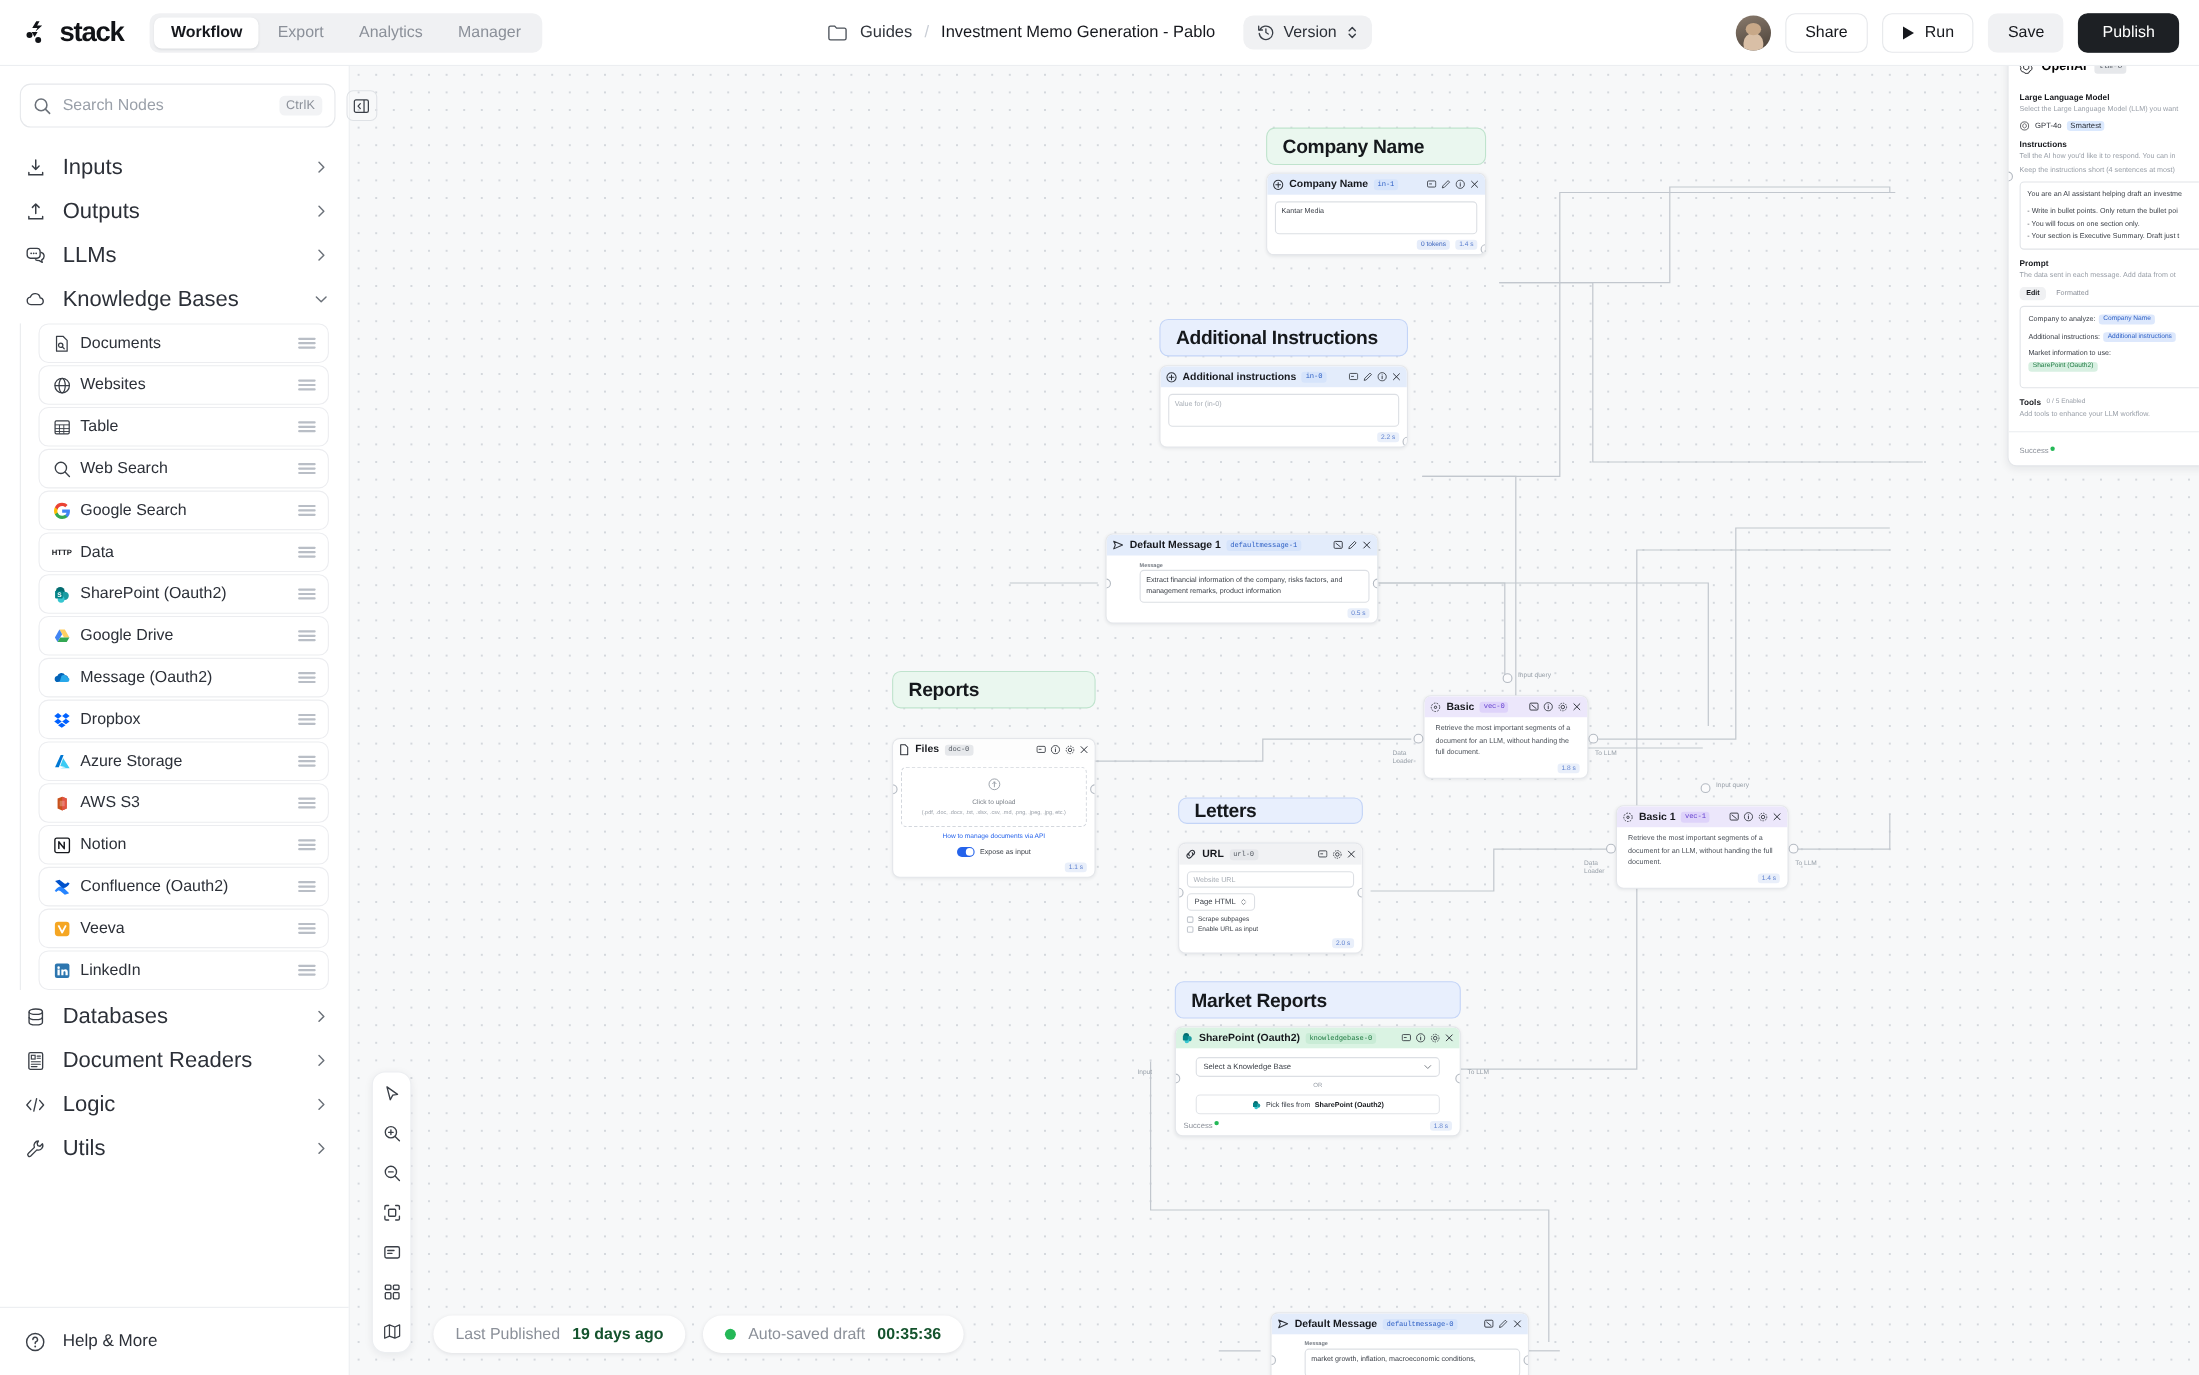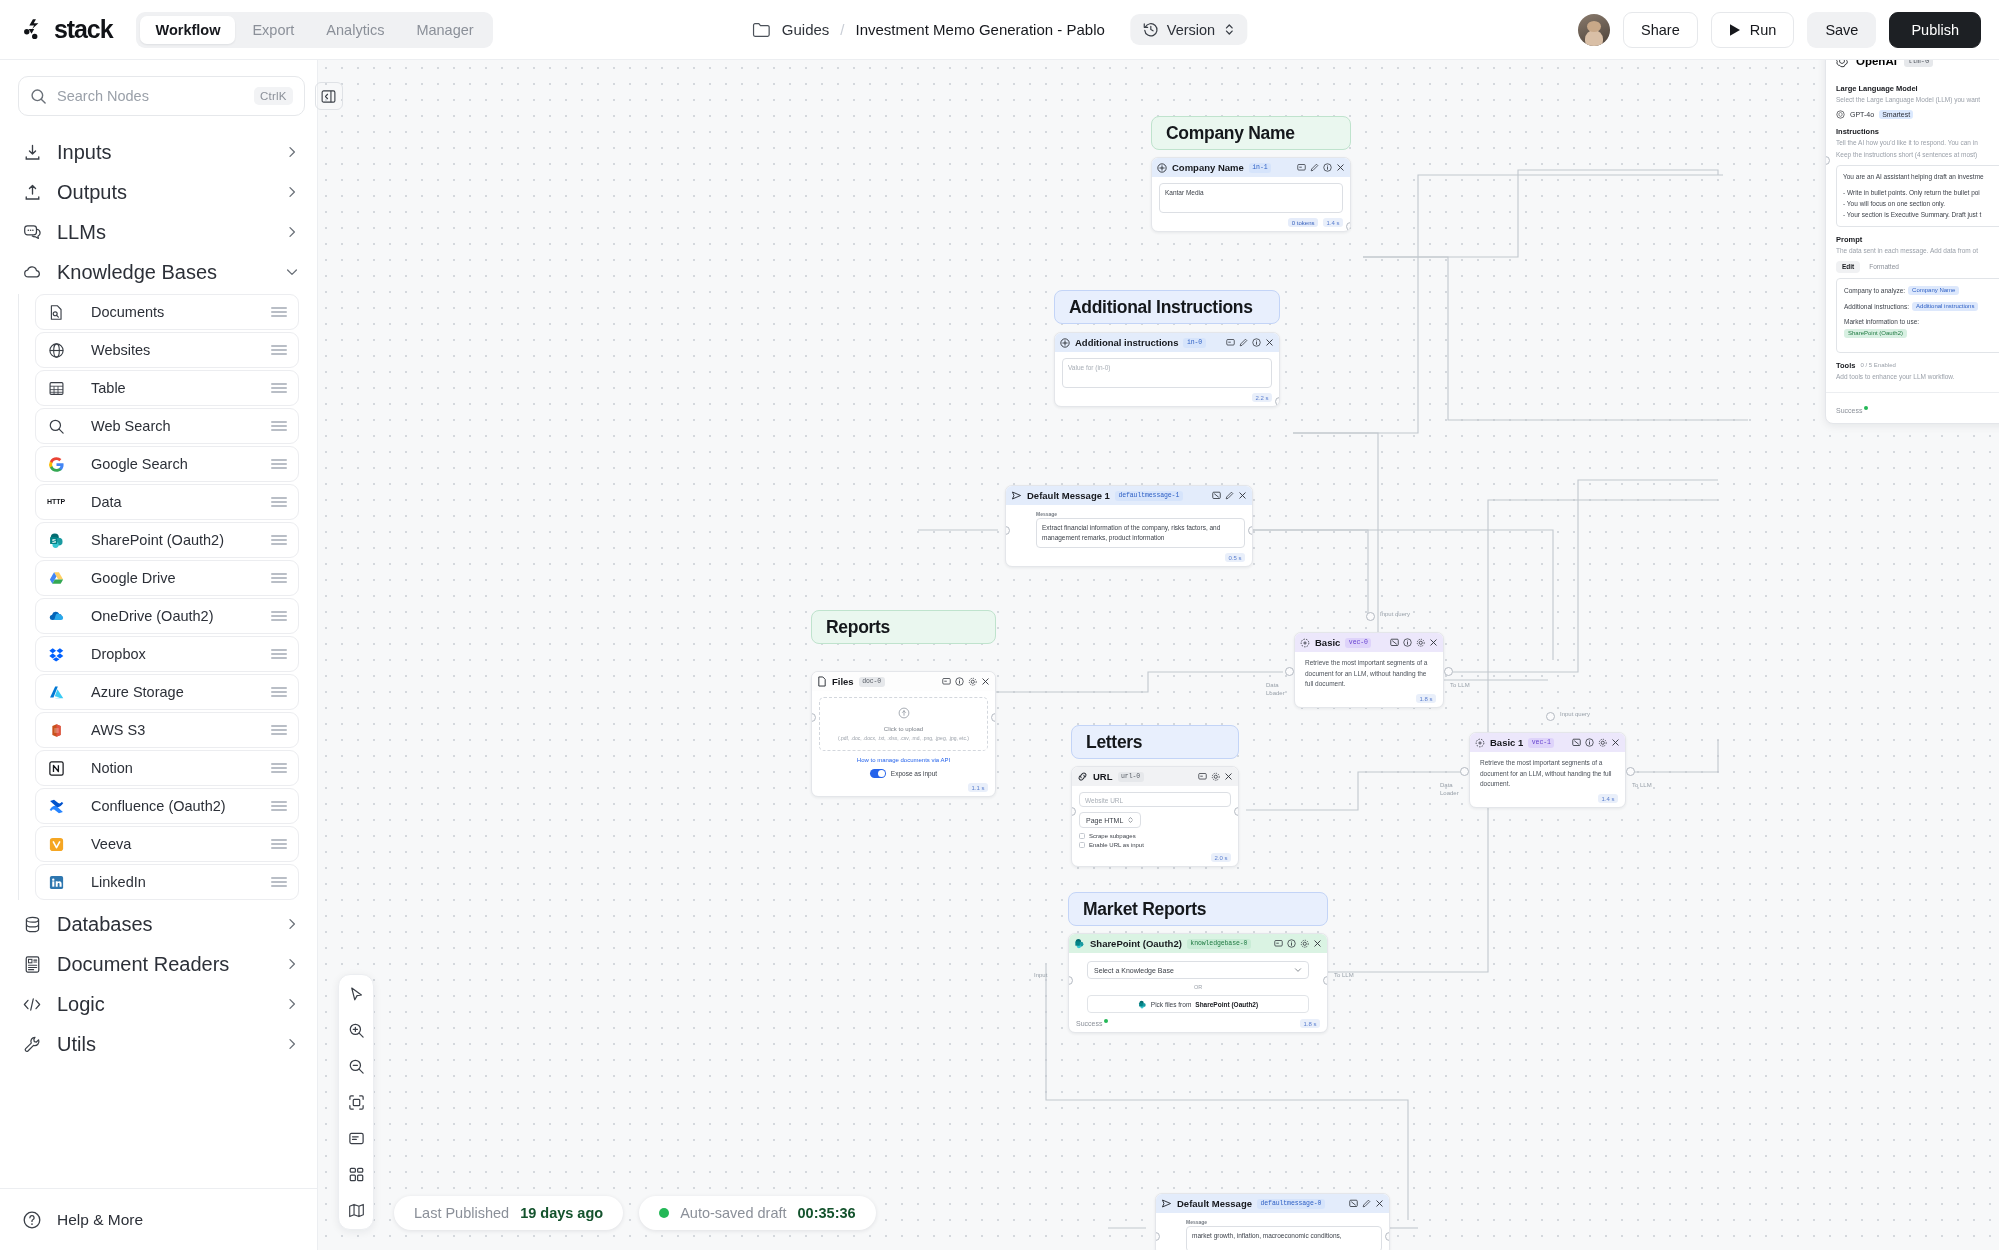--- a/index.html
+++ b/index.html
@@ -90,21 +90,21 @@
   .nav { flex: 1; overflow: hidden; padding: 6px 18px 0 18px; }
   .cat {
     display: flex; align-items: center; gap: 15px; height: 40px;
     cursor: pointer; padding-left: 4px;
   }
   .cat-ic { width: 20px; height: 20px; flex: none; display: flex; align-items: center; justify-content: center; }
   .cat-lbl { flex: 1; font-size: 20px; color: #2c3038; }
   .chev { width: 14px; height: 14px; flex: none; }
   .sub { margin: 2px 0 4px 0; padding-left: 16px; border-left: 1px solid #e9ebee; }
   .sub-item {
-    display: flex; align-items: center; gap: 25px; height: 36px;
+    display: flex; align-items: center; gap: 7px; height: 36px;
     border: 1px solid #ecedf0; border-radius: 9px; background: #fff;
     margin-bottom: 2px; padding: 0 11px; cursor: grab;
   }
   .sub-ic { width: 19px; height: 19px; flex: none; display: flex; align-items: center; justify-content: center; }
   .sub-lbl { flex: 1; font-size: 14.5px; color: #2c3038; }
   .grip { width: 16px; flex: none; }
   .grip i { display: block; height: 1.6px; background: #b9bec6; border-radius: 1px; margin: 2.6px 0; }
   .help {
     border-top: 1px solid #eceef1; height: 62px; display: flex; align-items: center;
     gap: 15px; padding-left: 22px; cursor: pointer;
@@ -476,21 +476,21 @@
             <i></i>
           </span>
       </div>
       <div class="sub-item">
         <span class="sub-ic">
             <svg width="17" height="17" viewBox="0 0 18 18">
               <path d="M4.6 12.8a2.9 2.9 0 0 1-.3-5.77A4.1 4.1 0 0 1 11.9 6.3a2.8 2.8 0 0 1 .5 5.55z" fill="#0364B8"></path>
               <path d="M6.6 12.8h7.2a2.4 2.4 0 0 0 .2-4.77A3.6 3.6 0 0 0 8.4 6.8z" fill="#28A8EA"></path>
             </svg>
           </span>
-        <span class="sub-lbl">OneDrive (Oauth2)</span>
+        <span class="sub-lbl">Message (Oauth2)</span>
         <span class="grip">
             <i></i>
             <i></i>
             <i></i>
           </span>
       </div>
       <div class="sub-item">
         <span class="sub-ic">
             <svg width="17" height="17" viewBox="0 0 18 18">
               <path d="M5 2.4 1.4 5.1 5 7.8l3.6-2.7z" fill="#0061FF"></path>
@@ -839,21 +839,21 @@
         <span style="font-size:6.5px;color:#3a3f47;">Expose as input</span>
       </div>
     </div>
     <div class="nfoot">
       <span class="badge badge-time">1.1 s</span>
     </div>
     <div class="port" style="left:-5px;top:41px;"></div>
     <div class="port" style="right:-5px;top:41px;"></div>
   </div>
 
-  <div class="grouplbl g-blue" style="left:753px;top:665px;width:168px;height:34px;">Letters</div>
+  <div class="grouplbl g-blue" style="left:753px;top:665px;width:168px;height:24px;">Letters</div>
   <div class="node" style="left:753px;top:706px;width:168px;">
     <div class="nhead nh-grey">
       <svg width="11" height="11" viewBox="0 0 12 12">
           <path d="M4.6 7.4a2.3 2.3 0 0 1 0-3.2l1.6-1.6a2.3 2.3 0 0 1 3.2 3.2l-.8.8" fill="none" stroke="#2c3038" stroke-width="1.1" stroke-linecap="round"></path>
           <path d="M7.4 4.6a2.3 2.3 0 0 1 0 3.2l-1.6 1.6a2.3 2.3 0 0 1-3.2-3.2l.8-.8" fill="none" stroke="#2c3038" stroke-width="1.1" stroke-linecap="round"></path>
         </svg>
       <span class="ntitle">URL</span>
       <span class="chip chip-grey">url-0</span>
       <span class="nicons">
         <svg width="9" height="9" viewBox="0 0 12 12">

